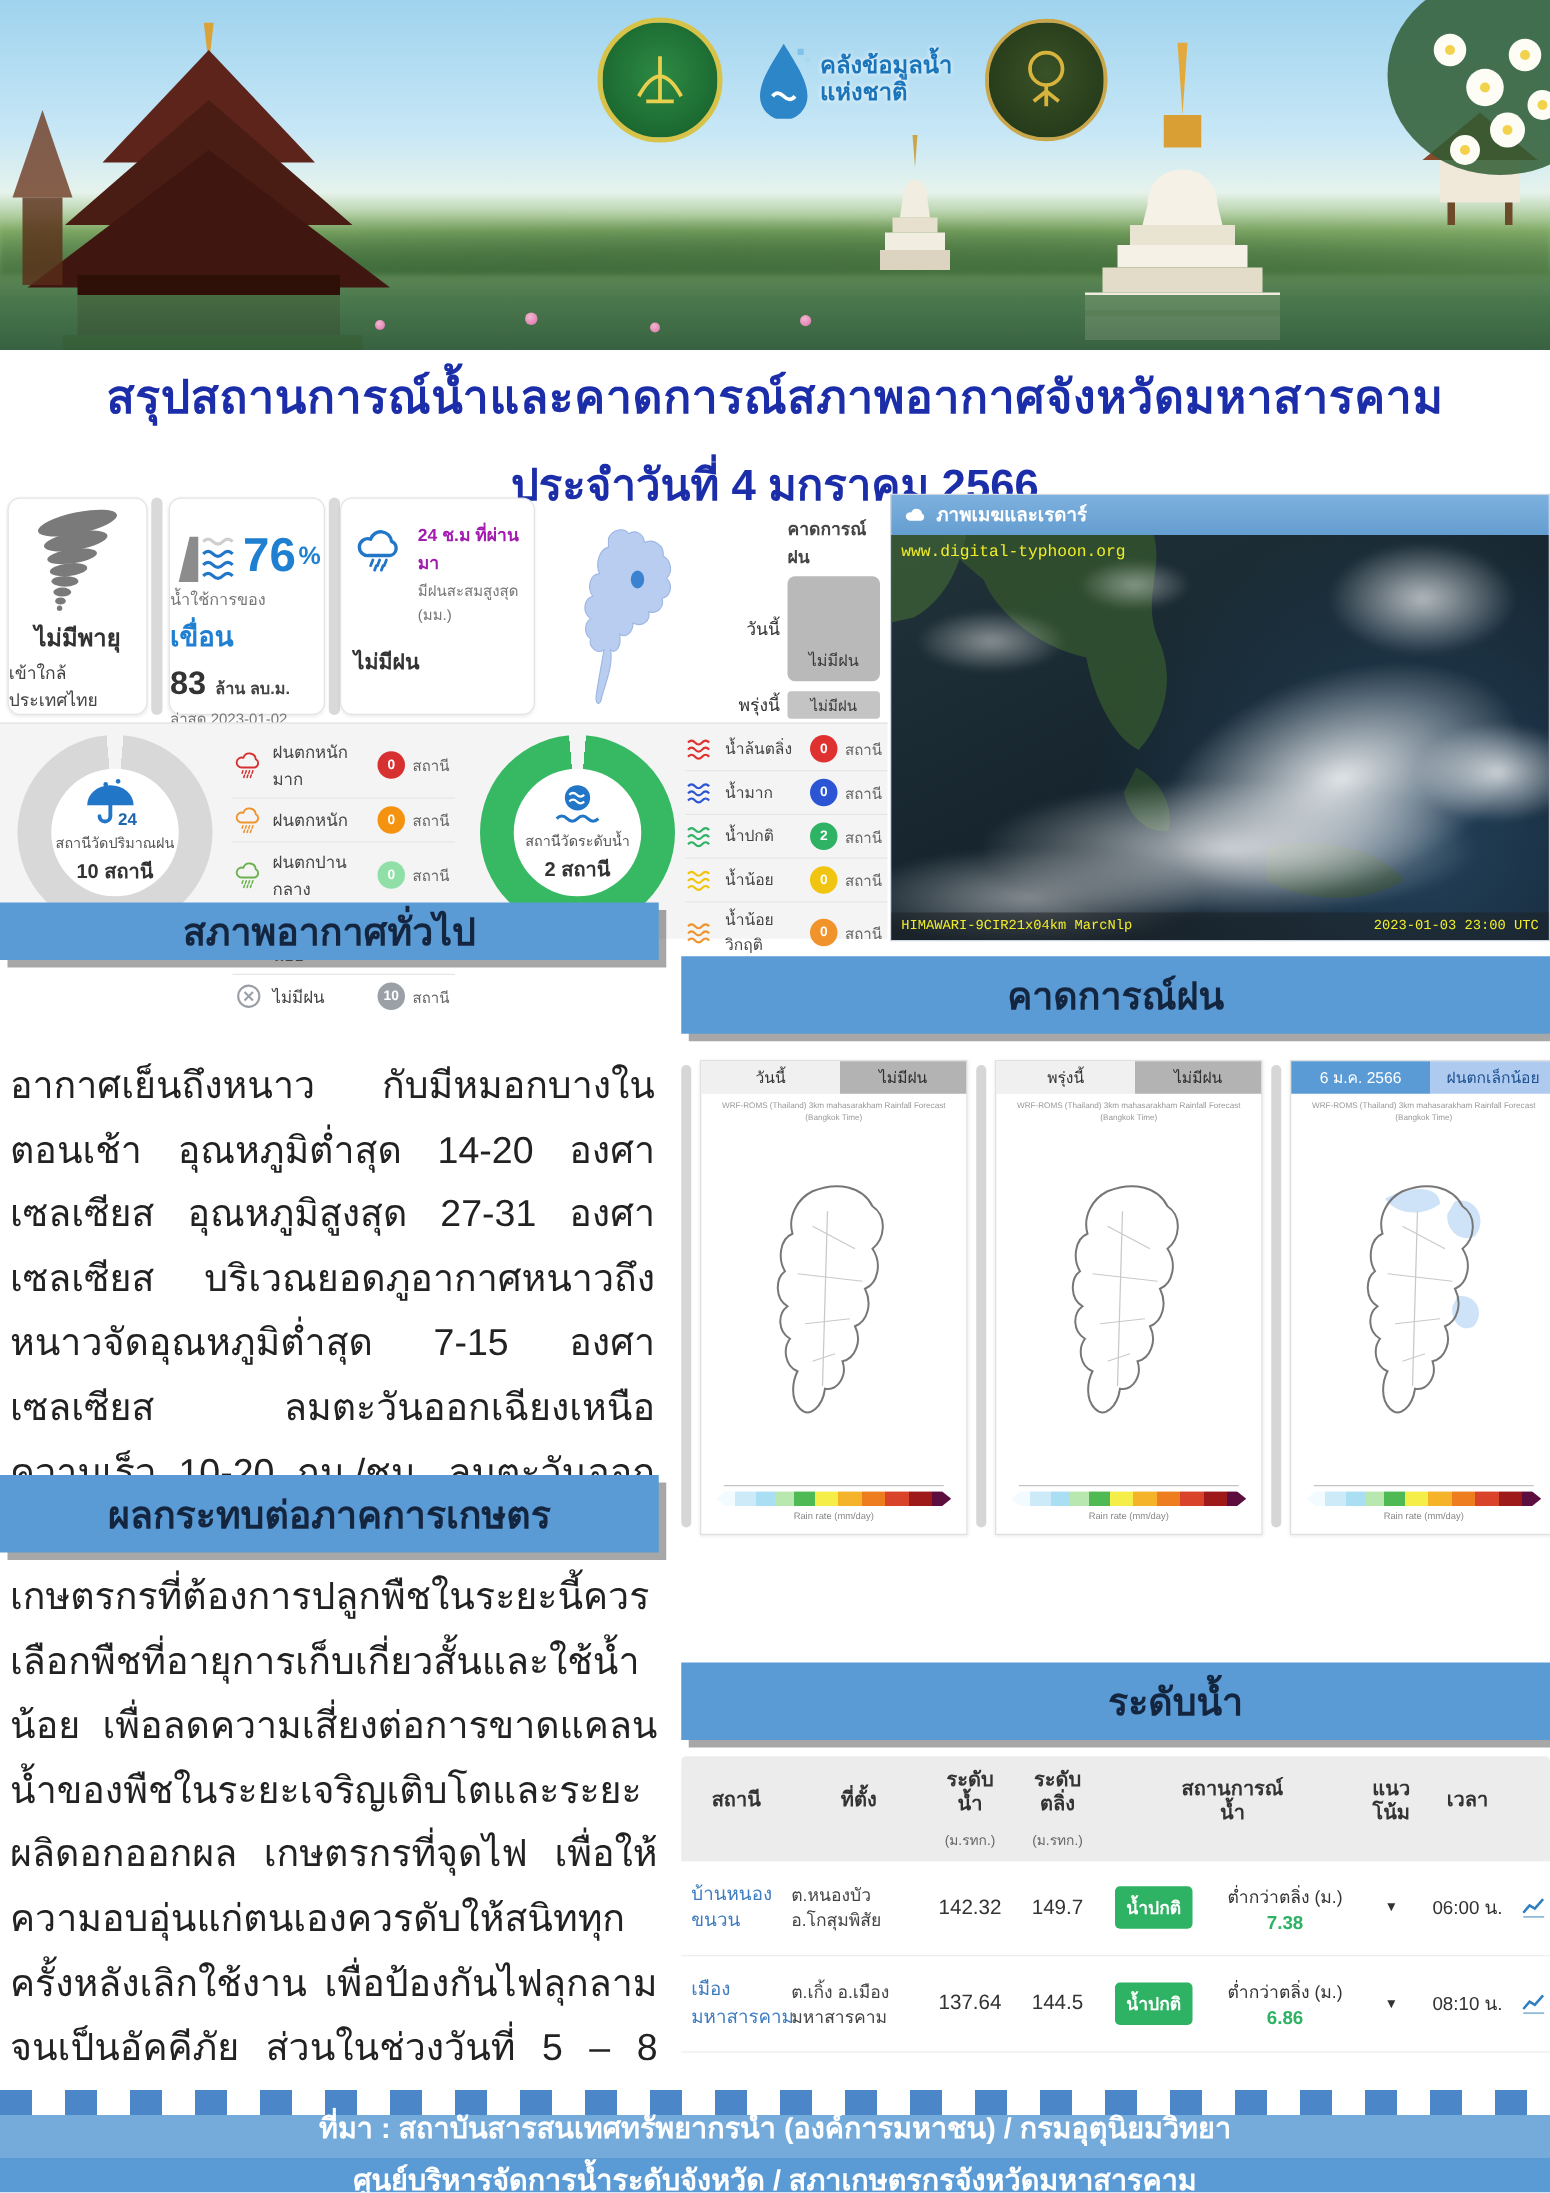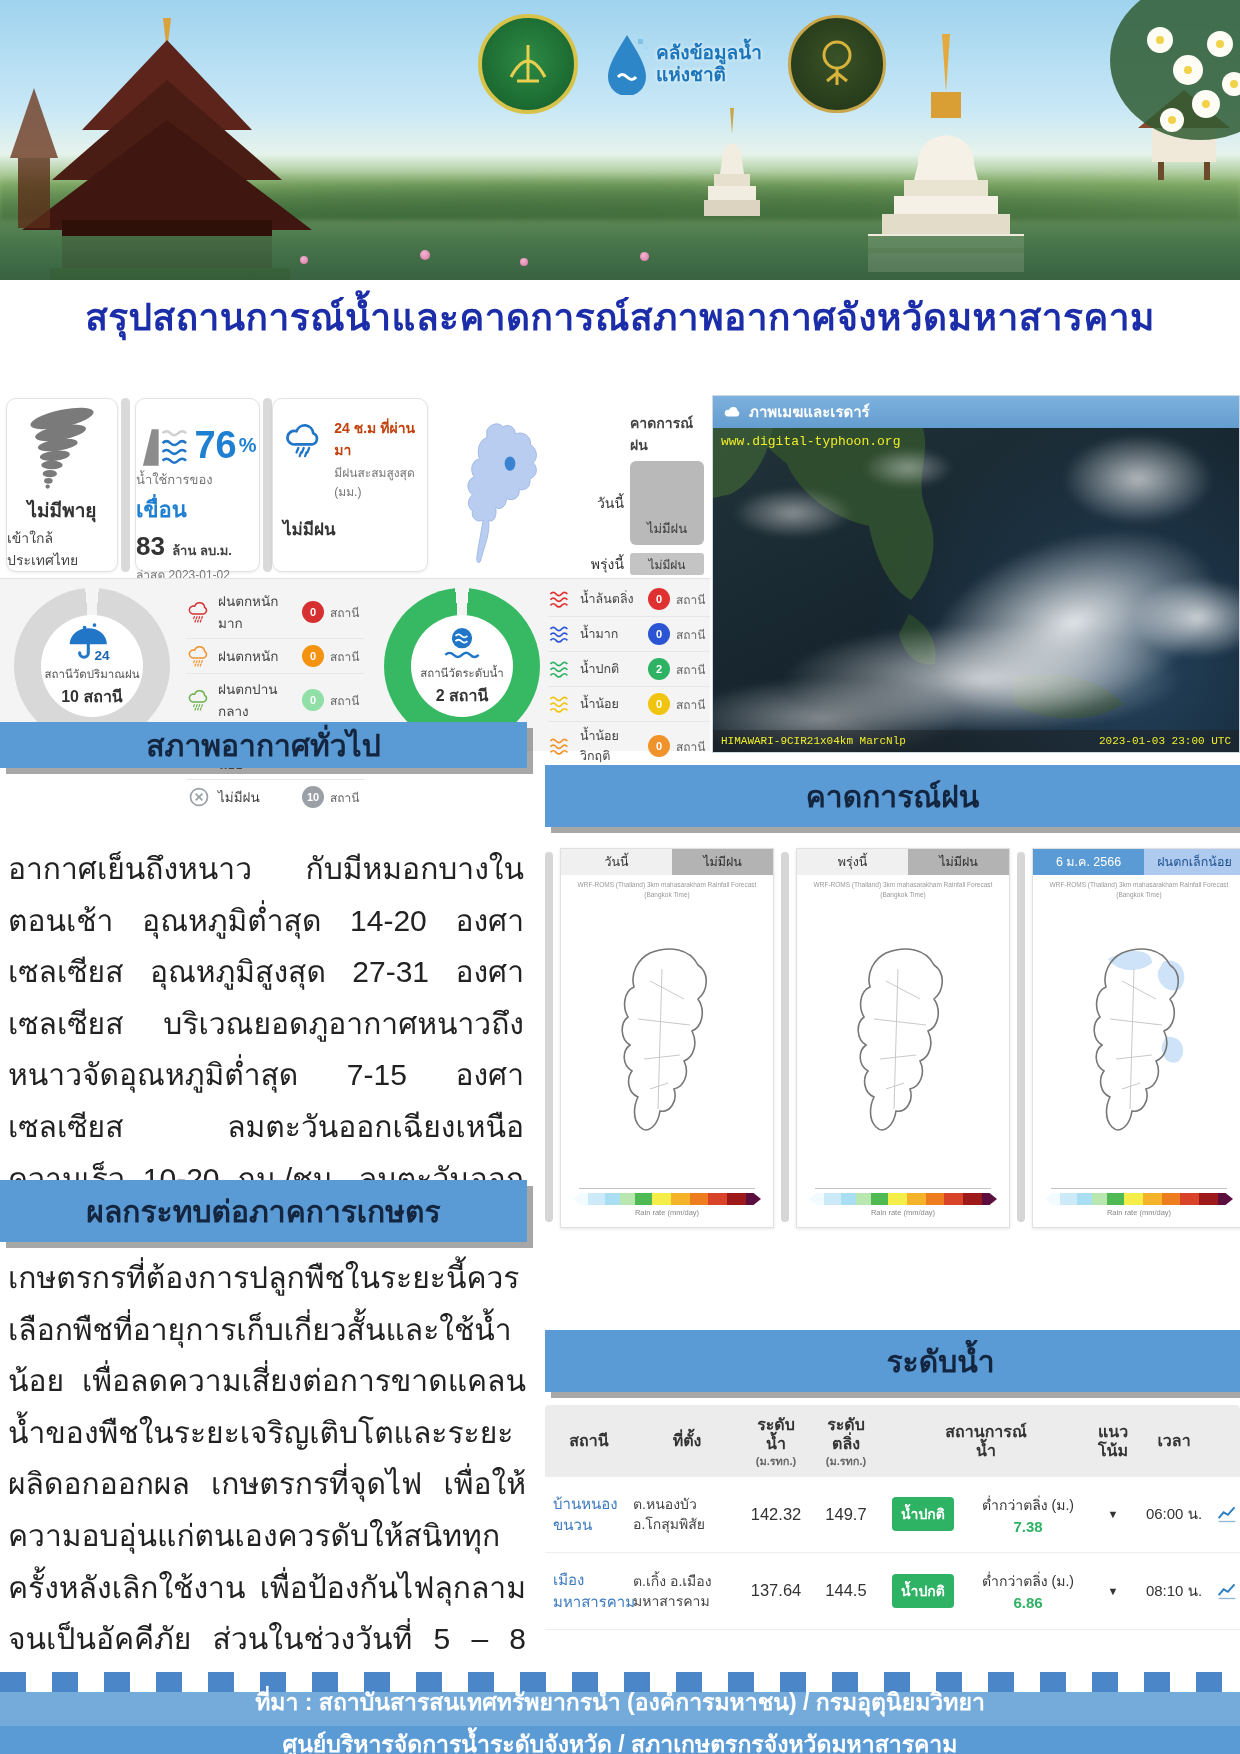--- a/index.html
+++ b/index.html
@@ -42,21 +42,21 @@
   .card2 .pct-row{display:flex;align-items:center;justify-content:center;gap:2px;}
   .card2 .pct{font-size:38px;font-weight:bold;color:#1f7fd0;}
   .card2 .pctu{font-size:20px;font-weight:bold;color:#1f7fd0;}
   .card2 .g1{font-size:13px;color:#777;margin-top:2px;}
   .card2 .g2{font-size:22px;font-weight:bold;color:#1f7fd0;margin-top:2px;}
   .card2 .g3{font-size:26px;font-weight:bold;color:#333;margin-top:4px;}
   .card2 .g3 small{font-size:13px;font-weight:bold;color:#444;}
   .card2 .g4{font-size:12px;color:#777;margin-top:3px;}
   .card3{left:272px;top:398px;width:156px;height:174px;box-sizing:border-box;padding:14px 10px;}
   .card3 .row{display:flex;gap:8px;align-items:flex-start;}
-  .card3 .tt1{font-size:14px;font-weight:bold;color:#c2410c;margin-top:4px;}
+  .card3 .tt1{font-size:14px;font-weight:bold;color:#a21caf;margin-top:4px;}
   .card3 .tt2{font-size:12px;color:#777;margin-top:2px;}
   .card3 .status{font-size:17px;font-weight:bold;color:#333;margin-top:14px;}
 
   .thmap{left:430px;top:418px;width:135px;height:152px;}
   .fpanel{left:566px;top:412px;width:142px;height:166px;font-size:13px;}
   .fpanel .fp-title{font-weight:bold;color:#444;font-size:14px;margin-left:64px;margin-bottom:5px;}
   .fp-row{display:flex;align-items:center;margin-bottom:8px;}
   .fp-label{width:58px;text-align:right;padding-right:6px;color:#333;font-size:14px;}
   .fp-big{width:74px;height:84px;background:#b9b9b9;border-radius:6px;display:flex;align-items:flex-end;justify-content:center;padding-bottom:6px;box-sizing:border-box;color:#3a3a3a;font-size:13px;}
   .fp-bar{width:74px;height:22px;border-radius:3px;display:flex;align-items:center;justify-content:center;font-size:12px;}
@@ -126,21 +126,21 @@
   .scale-zone{padding:0 12px 10px 12px;}
   .mini-rule{height:1px;background:#c4c4c4;margin:0 6px 4px 6px;position:relative;}
   .scalebar{height:12px;background:linear-gradient(90deg,#f2fbff 0 8%,#cdeaf9 8% 17%,#a9def3 17% 25%,#b8e8b0 25% 33%,#4fba54 33% 42%,#f5ee49 42% 52%,#f5b32a 52% 62%,#ee7d20 62% 72%,#d8432a 72% 82%,#9e1a1a 82% 92%,#5c0f3e 92% 100%);
     clip-path:polygon(0 50%,4% 0,96% 0,100% 50%,96% 100%,4% 100%);}
   .scale-cap{font-size:7.5px;color:#888;text-align:center;margin-top:3px;}
 
   
   .wt{left:545px;top:1405px;width:695px;}
   .wt-head{display:grid;grid-template-columns:88px 108px 70px 70px 210px 44px 78px 27px;background:#ececec;border-radius:4px 4px 0 0;padding:10px 0 8px 0;}
   .wt-head .hc{font-size:16px;font-weight:bold;color:#333;white-space:pre-line;text-align:center;line-height:1.2;align-self:center;}
-  .wt-head .sub{display:block;font-size:11px;color:#666;font-weight:bold;margin-top:2px;}
+  .wt-head .sub{display:block;font-size:11px;color:#666;font-weight:normal;margin-top:14px;}
   .wt-rows .trow{display:grid;grid-template-columns:88px 108px 70px 70px 84px 126px 44px 78px 27px;padding:16px 0;border-bottom:1px solid #eee;align-items:center;}
   .td{font-size:15px;color:#333;text-align:center;}
   .td.station{color:#3e7cc0;text-align:left;padding-left:8px;font-size:15px;line-height:1.45;cursor:pointer;}
   .td.loc{text-align:left;font-size:14px;color:#444;line-height:1.45;}
   .td.num{font-size:16.5px;}
   .badge{display:inline-block;background:#2eb264;color:#fff;border-radius:4px;padding:6px 9px;font-size:14px;font-weight:bold;}
   .below .bl{font-size:14px;color:#333;}
   .below .bv{font-size:15px;color:#2eb264;font-weight:bold;margin-top:2px;}
   .trend{font-size:11px;color:#333;}
   .chart-link{display:flex;justify-content:center;cursor:pointer;}
@@ -244,20 +244,21 @@
       <svg width="50" height="54" viewBox="0 0 50 54">
         <circle cx="25" cy="18" r="13" fill="none" stroke="#d9b43c" stroke-width="3"></circle>
         <path d="M25,30 V48 M25,36 L15,44 M25,36 L35,44" stroke="#d9b43c" stroke-width="3" fill="none"></path>
         </svg>
     </div>
   </div>
 </div>
 
 <div class="abs title-wrap">
   <div class="title-line l1">สรุปสถานการณ์น้ำและคาดการณ์สภาพอากาศจังหวัดมหาสารคาม</div>
+  <div class="title-line l2">ประจำวันที่ 4 มกราคม 2566</div>
 </div>
 
 <div class="abs card card1">
   <svg width="86" height="104" viewBox="0 0 100 120">
     <g fill="#7a7a7a">
       <ellipse cx="50" cy="16" rx="45" ry="12" transform="rotate(-12 50 16)"></ellipse>
       <ellipse cx="48" cy="36" rx="36" ry="10" transform="rotate(-10 48 36)"></ellipse>
       <ellipse cx="44" cy="53" rx="28" ry="8" transform="rotate(-8 44 53)"></ellipse>
       <ellipse cx="40" cy="68" rx="21" ry="7" transform="rotate(-6 40 68)"></ellipse>
       <ellipse cx="36" cy="81" rx="15" ry="6"></ellipse>

